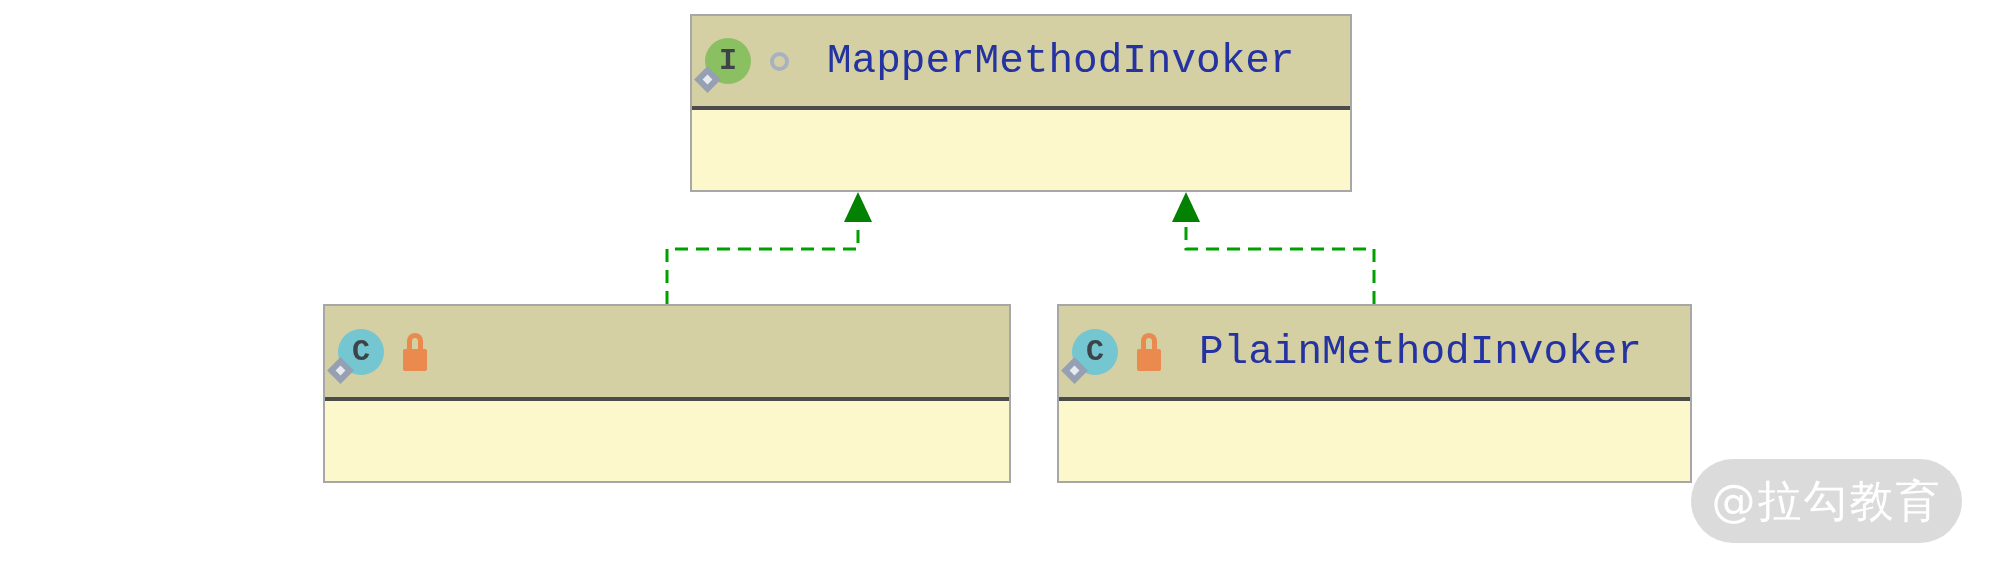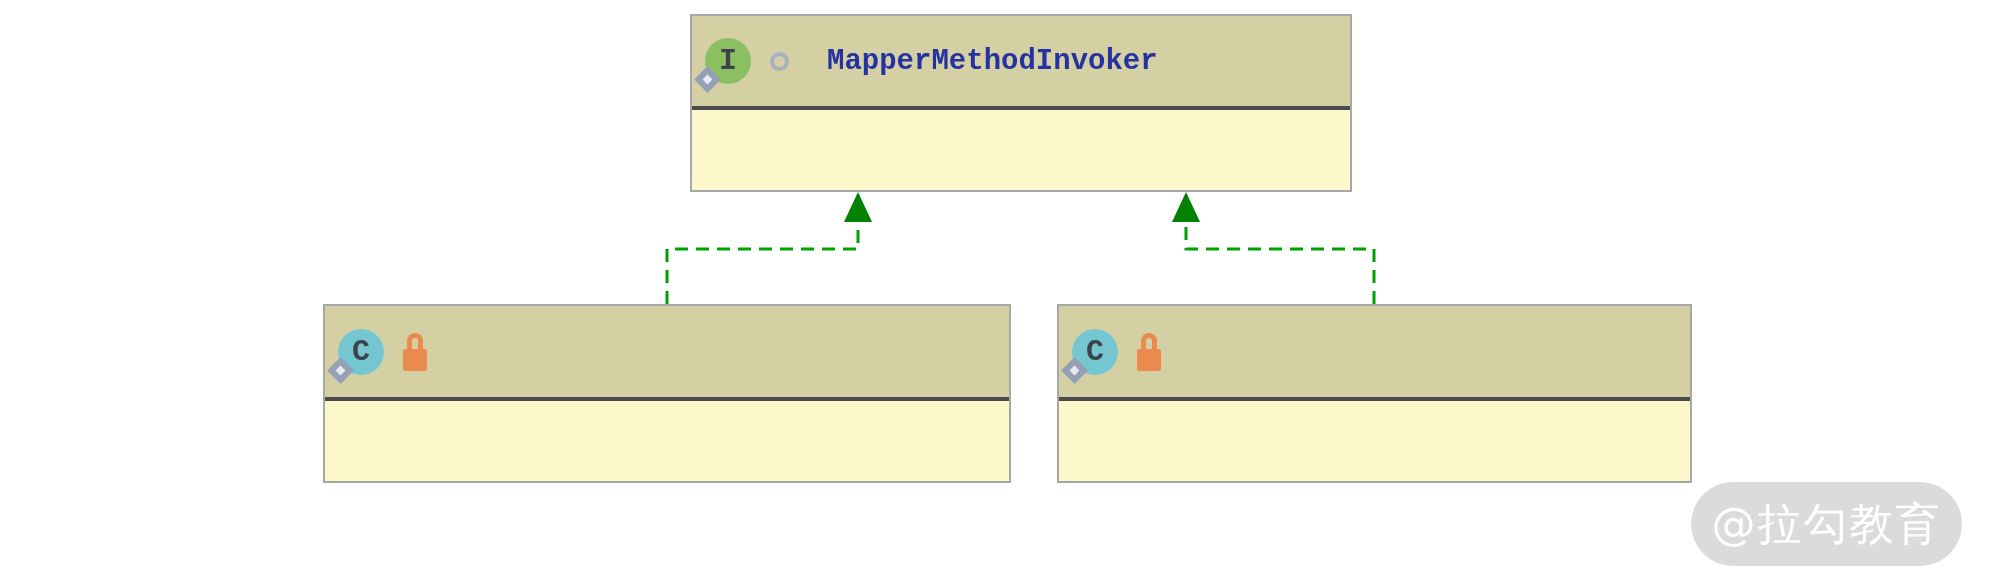--- a/index.html
+++ b/index.html
@@ -35,22 +35,22 @@
   .node-right{left:1057px;top:304px;width:635px;height:179px;}
   .node-header{
     background:var(--node-header-bg);display:flex;align-items:center;
     padding-left:13px;box-sizing:border-box;
   }
   .node-top .node-header{height:90px;}
   .node-left .node-header,.node-right .node-header{height:91px;}
   .compartment-separator{height:4px;background:var(--compartment-separator);flex:0 0 auto;}
   .node-body{flex:1 1 auto;background:var(--node-body-bg);}
   .node-title{
-    margin-left:38px;font-size:29px;color:var(--title-text);
-    white-space:nowrap;letter-spacing:0px;font-weight:bold;
+    margin-left:38px;font-size:41px;color:var(--title-text);
+    white-space:nowrap;letter-spacing:0px;
   }
   
   .icon-cluster{position:relative;width:46px;height:46px;flex:0 0 auto;}
   .kind-circle{
     width:46px;height:46px;border-radius:50%;display:flex;align-items:center;justify-content:center;
     font-size:30px;font-weight:bold;color:var(--icon-letter);
   }
   .kind-circle.interface{background:var(--interface-icon-bg);}
   .kind-circle.class{background:var(--class-icon-bg);}
   .diamond{
@@ -73,21 +73,21 @@
   .lock .lock-body{
     position:absolute;bottom:0;left:0;width:24px;height:22px;
     background:var(--lock-orange);border-radius:2px;
   }
   
   .edges{position:absolute;left:0;top:0;width:2002px;height:572px;pointer-events:none;}
   .edge-line{fill:none;stroke:var(--edge-green);stroke-width:3;stroke-dasharray:13 8;}
   .edge-arrow{fill:var(--arrowhead-green);stroke:none;}
   
   .watermark{
-    position:absolute;left:1691px;top:482px;width:271px;height:84px;border-radius:42px;
+    position:absolute;left:1691px;top:459px;width:271px;height:84px;border-radius:42px;
     background:var(--watermark-bg);display:flex;align-items:center;justify-content:center;
     font-family:"DejaVu Sans","Liberation Sans",sans-serif;font-size:44px;
     color:var(--watermark-text);letter-spacing:2px;opacity:0.92;
   }
 </style>
 </head>
 <body>
 
 <div class="canvas">
 
@@ -133,20 +133,21 @@
   <div class="uml-node node-right">
     <div class="node-header">
       <div class="icon-cluster">
         <div class="kind-circle class">C</div>
         <div class="diamond"></div>
       </div>
       <div class="lock">
         <div class="shackle"></div>
           <div class="lock-body"></div>
       </div>
+      <div class="node-title">PlainMethodInvoker</div>
     </div>
     <div class="compartment-separator"></div>
     <div class="node-body"></div>
   </div>
 
   <div class="watermark">@拉勾教育</div>
 
 </div>
 
 </body></html>

